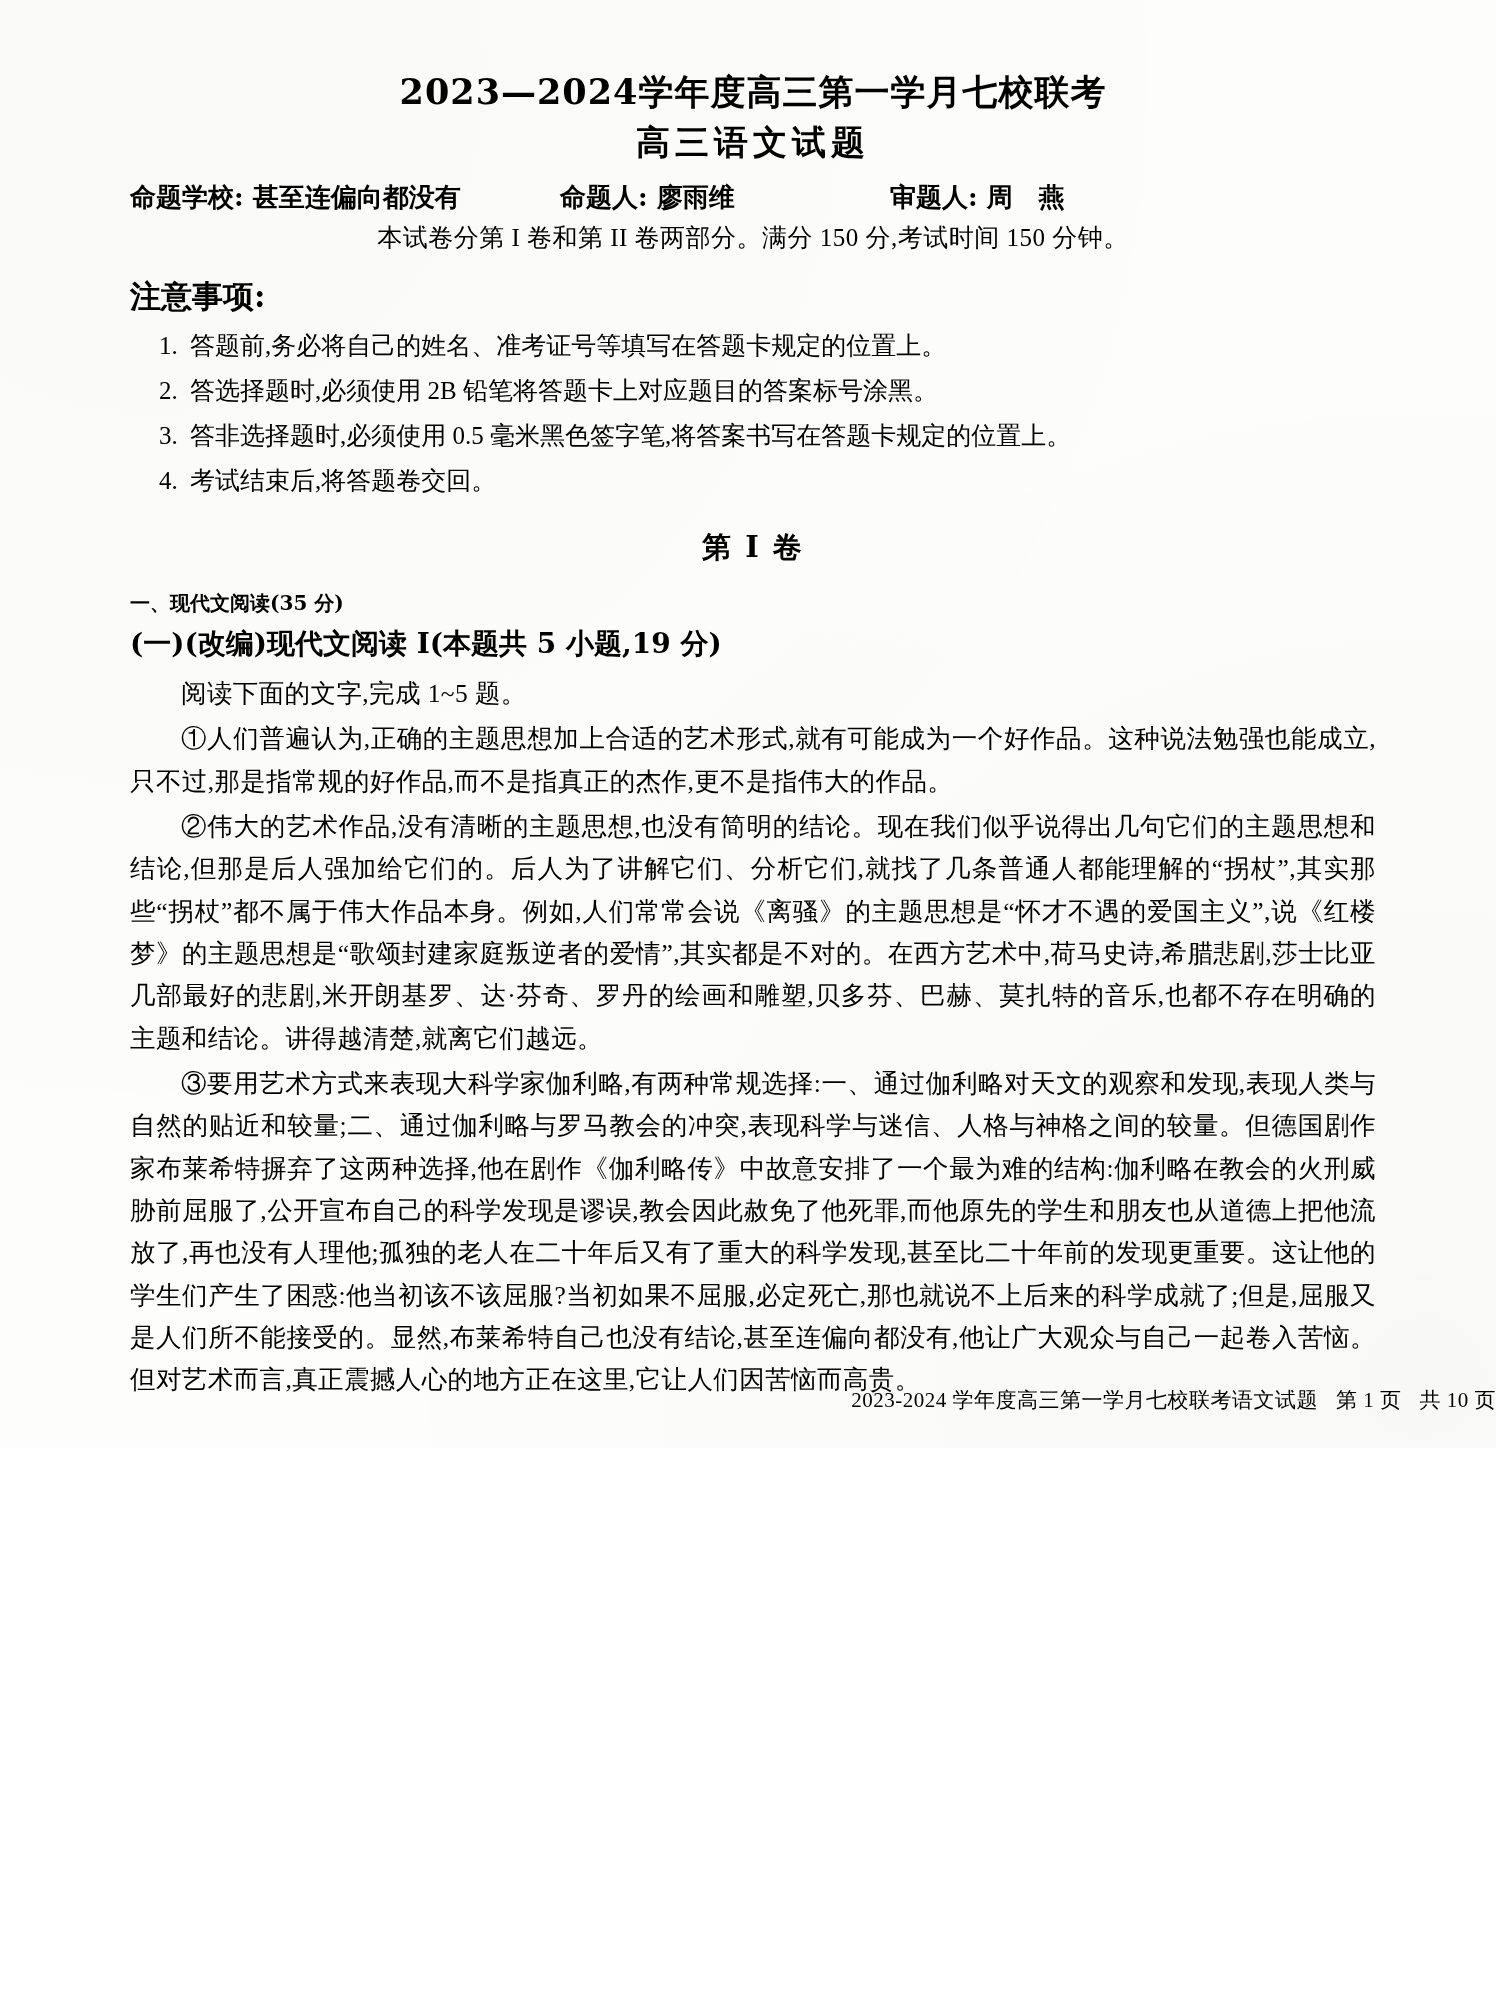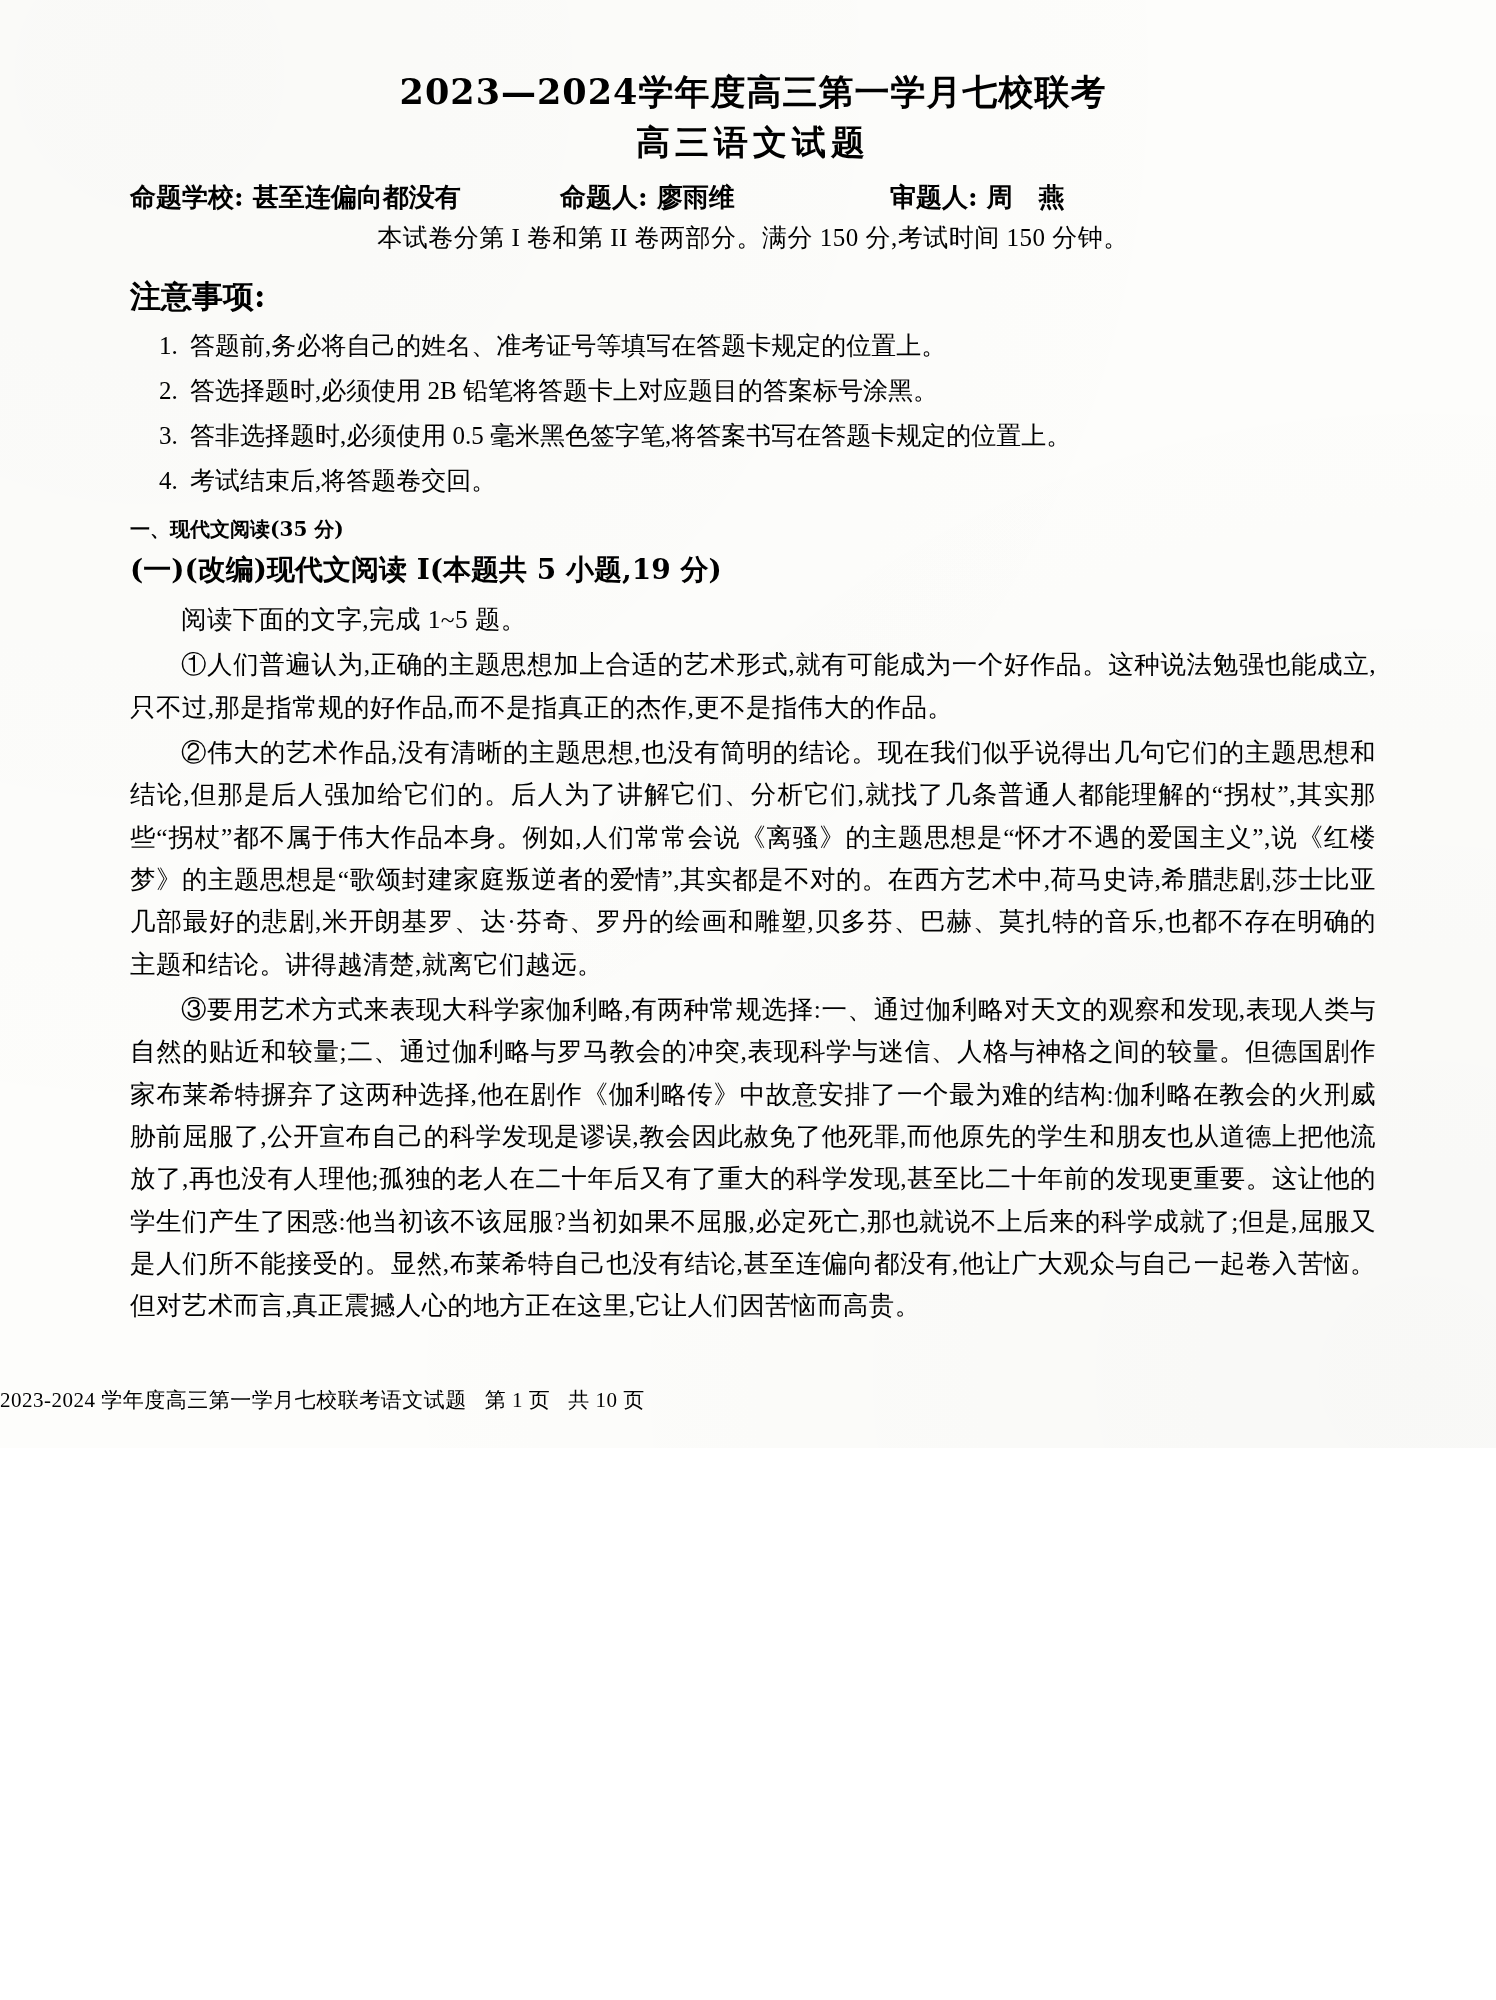--- a/index.html
+++ b/index.html
@@ -123,21 +123,21 @@
     text-justify: inter-ideograph;
     letter-spacing: 0.4px;
   }
   p.indent2 { text-indent: 2em; }
 
   .footer {
     position: absolute;
     bottom: 34px;
     left: 0;
     width: 100%;
-    text-align: left;
+    text-align: right;
     font-size: 21px;
     letter-spacing: 0.5px;
   }
   .footer .fsep { display: inline-block; width: 18px; }
 </style>
 </head>
 <body>
 
 <div class="page">
   <div class="content">
@@ -163,20 +163,21 @@
     <div class="exam-info">本试卷分第 I 卷和第 II 卷两部分。满分 150 分,考试时间 150 分钟。</div>
 
     <div class="notice-title">注意事项:</div>
     <ol class="notice-list">
       <li>答题前,务必将自己的姓名、准考证号等填写在答题卡规定的位置上。</li>
       <li>答选择题时,必须使用 2B 铅笔将答题卡上对应题目的答案标号涂黑。</li>
       <li>答非选择题时,必须使用 0.5 毫米黑色签字笔,将答案书写在答题卡规定的位置上。</li>
       <li>考试结束后,将答题卷交回。</li>
     </ol>
 
+    <div class="section-center">第 I 卷</div>
 
     <div class="big-head">一、现代文阅读(35 分)</div>
     <div class="sub-head">(一)(改编)现代文阅读 I(本题共 5 小题,19 分)</div>
 
     <p class="body-text indent2">阅读下面的文字,完成 1~5 题。</p>
     <p class="body-text indent2">①人们普遍认为,正确的主题思想加上合适的艺术形式,就有可能成为一个好作品。这种说法勉强也能成立,只不过,那是指常规的好作品,而不是指真正的杰作,更不是指伟大的作品。</p>
     <p class="body-text indent2">②伟大的艺术作品,没有清晰的主题思想,也没有简明的结论。现在我们似乎说得出几句它们的主题思想和结论,但那是后人强加给它们的。后人为了讲解它们、分析它们,就找了几条普通人都能理解的“拐杖”,其实那些“拐杖”都不属于伟大作品本身。例如,人们常常会说《离骚》的主题思想是“怀才不遇的爱国主义”,说《红楼梦》的主题思想是“歌颂封建家庭叛逆者的爱情”,其实都是不对的。在西方艺术中,荷马史诗,希腊悲剧,莎士比亚几部最好的悲剧,米开朗基罗、达·芬奇、罗丹的绘画和雕塑,贝多芬、巴赫、莫扎特的音乐,也都不存在明确的主题和结论。讲得越清楚,就离它们越远。</p>
     <p class="body-text indent2">③要用艺术方式来表现大科学家伽利略,有两种常规选择:一、通过伽利略对天文的观察和发现,表现人类与自然的贴近和较量;二、通过伽利略与罗马教会的冲突,表现科学与迷信、人格与神格之间的较量。但德国剧作家布莱希特摒弃了这两种选择,他在剧作《伽利略传》中故意安排了一个最为难的结构:伽利略在教会的火刑威胁前屈服了,公开宣布自己的科学发现是谬误,教会因此赦免了他死罪,而他原先的学生和朋友也从道德上把他流放了,再也没有人理他;孤独的老人在二十年后又有了重大的科学发现,甚至比二十年前的发现更重要。这让他的学生们产生了困惑:他当初该不该屈服?当初如果不屈服,必定死亡,那也就说不上后来的科学成就了;但是,屈服又是人们所不能接受的。显然,布莱希特自己也没有结论,甚至连偏向都没有,他让广大观众与自己一起卷入苦恼。但对艺术而言,真正震撼人心的地方正在这里,它让人们因苦恼而高贵。</p>
 
   </div>

